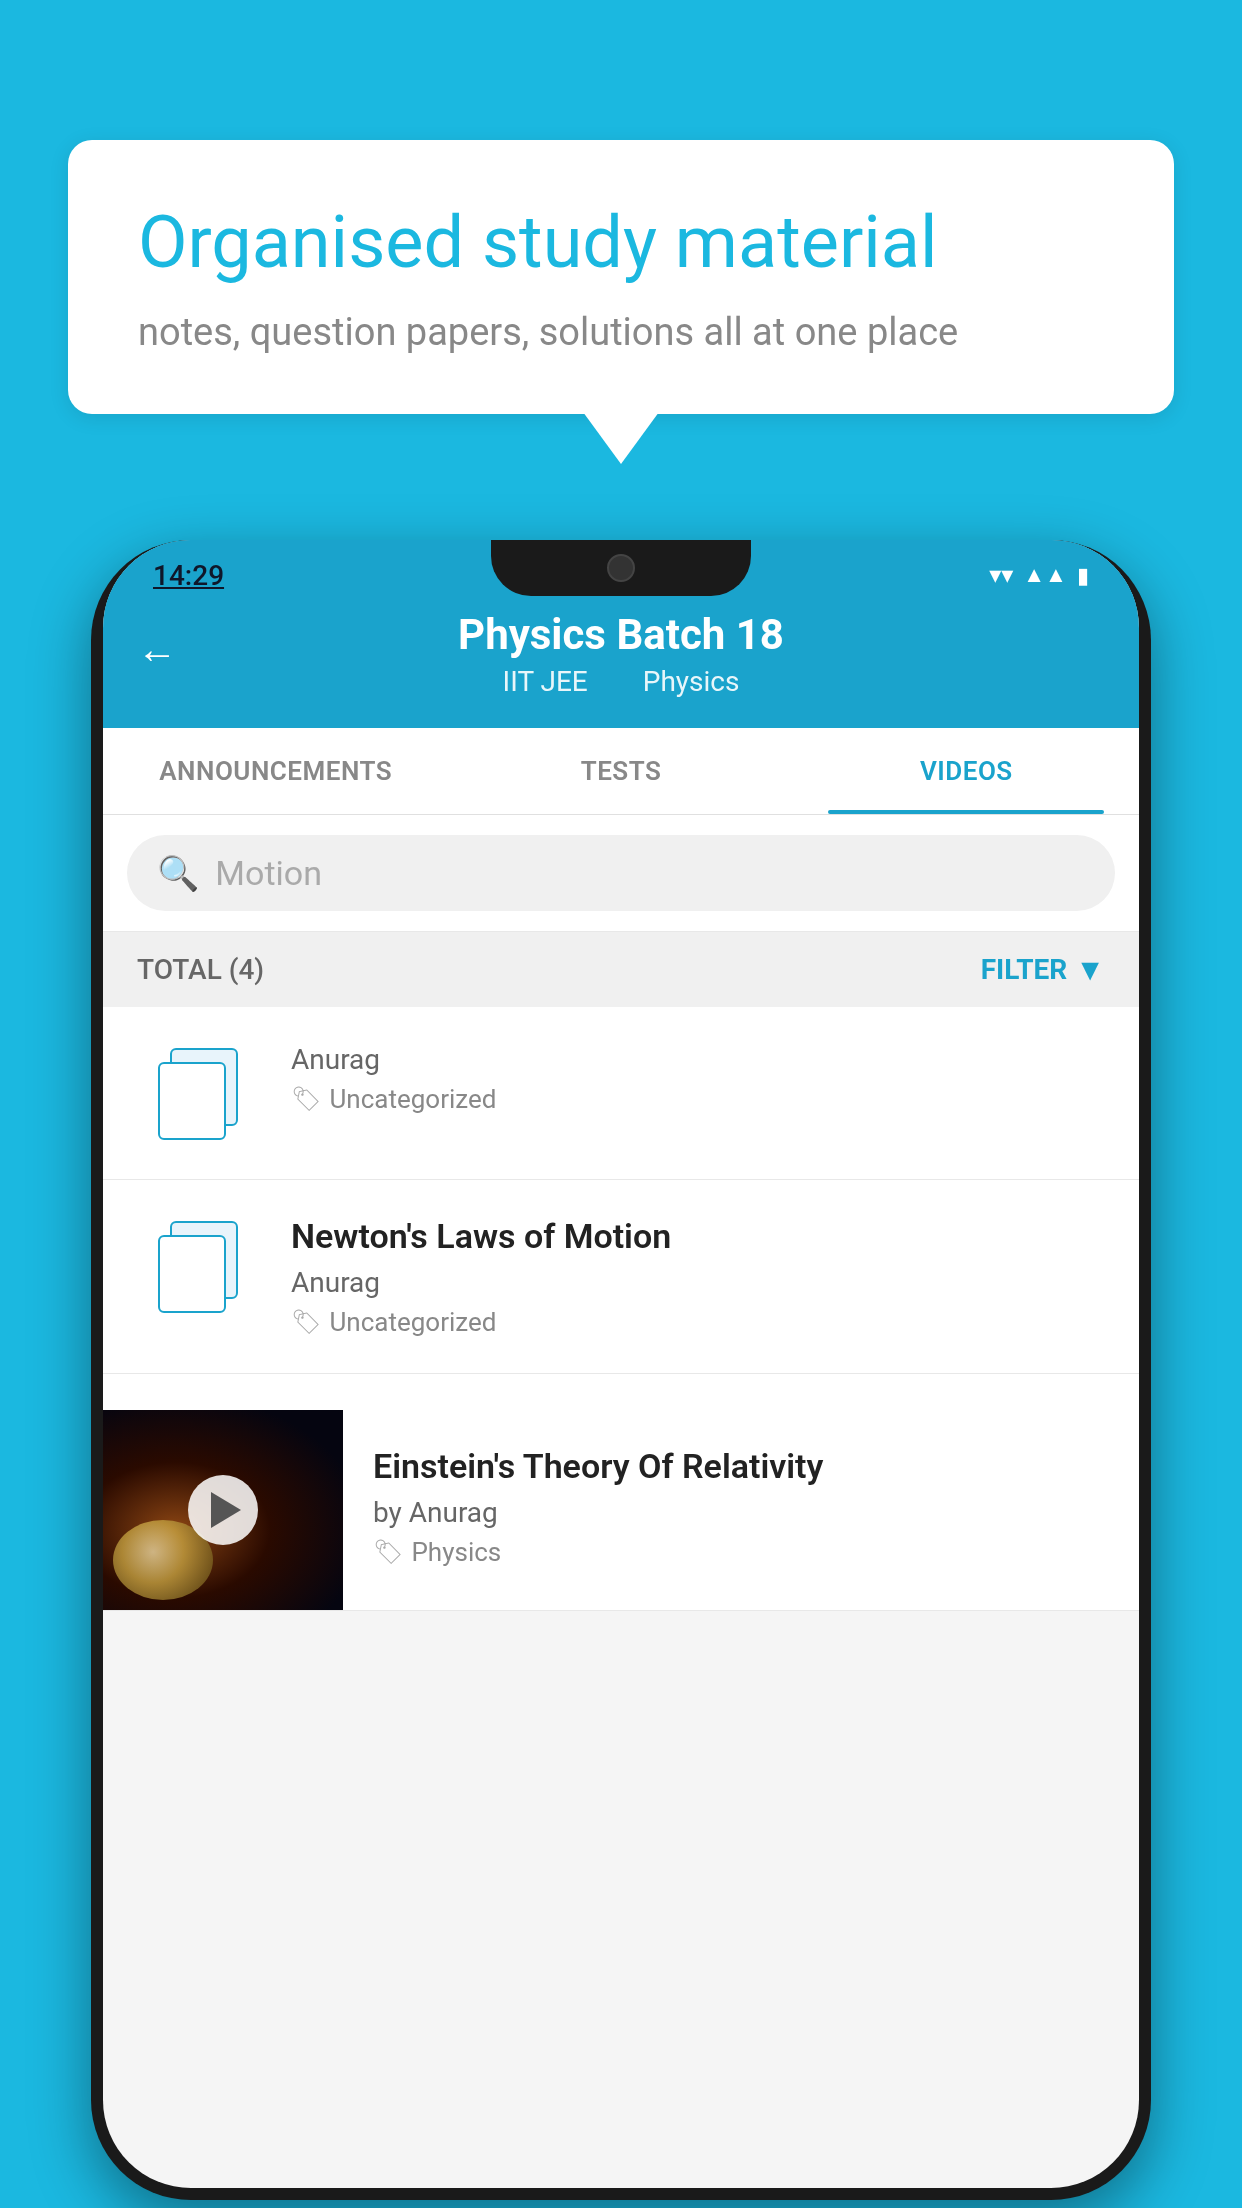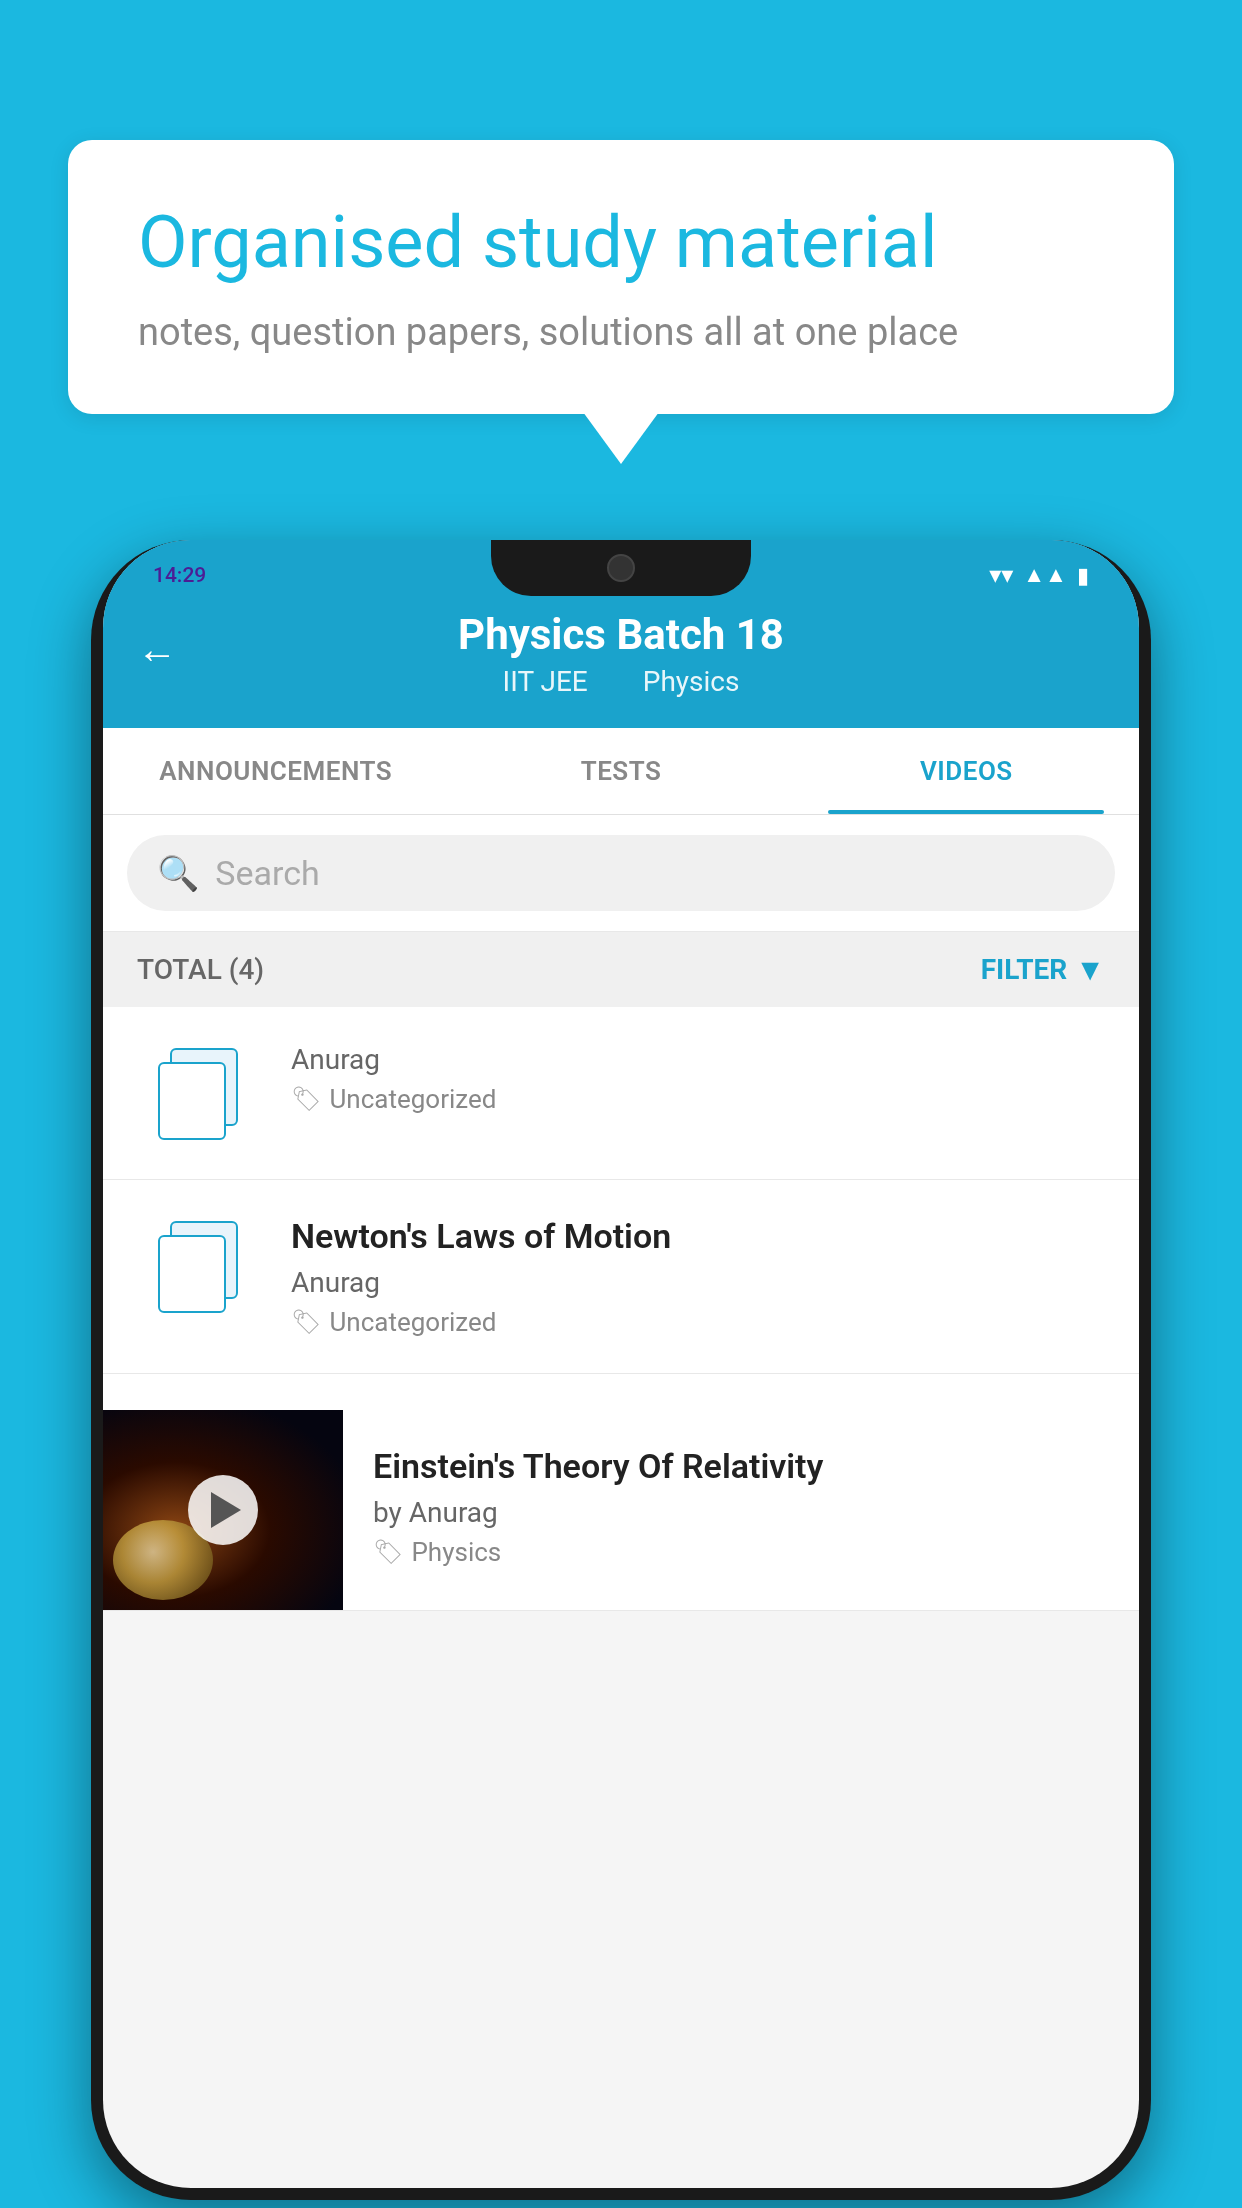--- a/index.html
+++ b/index.html
@@ -110,23 +110,24 @@
       height: 70px;
       background: #1aa3cc;
       display: flex;
       align-items: center;
       justify-content: space-between;
       padding: 0 50px;
       z-index: 5;
     }
 
     .status-time {
-      color: #4c1d95;
-      font-size: 21px;
+      color: #0f172a;
+      font-size: 28px;
       font-weight: 500;
+      text-decoration: underline;
     }
 
     .status-icons {
       display: flex;
       align-items: center;
       gap: 10px;
     }
 
     
     .phone-screen {
@@ -455,21 +456,21 @@
           <span>TESTS</span>
         </div>
         <div class="nav-tab active">
           <span>VIDEOS</span>
         </div>
       </div>
 
       <div class="search-container">
         <div class="search-bar">
           <span class="search-icon-inner">🔍</span>
-          <span class="search-text">Search</span>
+          <span class="search-text">Motion</span>
         </div>
       </div>
 
       <div class="filter-bar">
         <span class="total-count">TOTAL (4)</span>
         <div class="filter-button">
           <span>FILTER</span>
           <span class="filter-funnel">▼</span>
         </div>
       </div>

